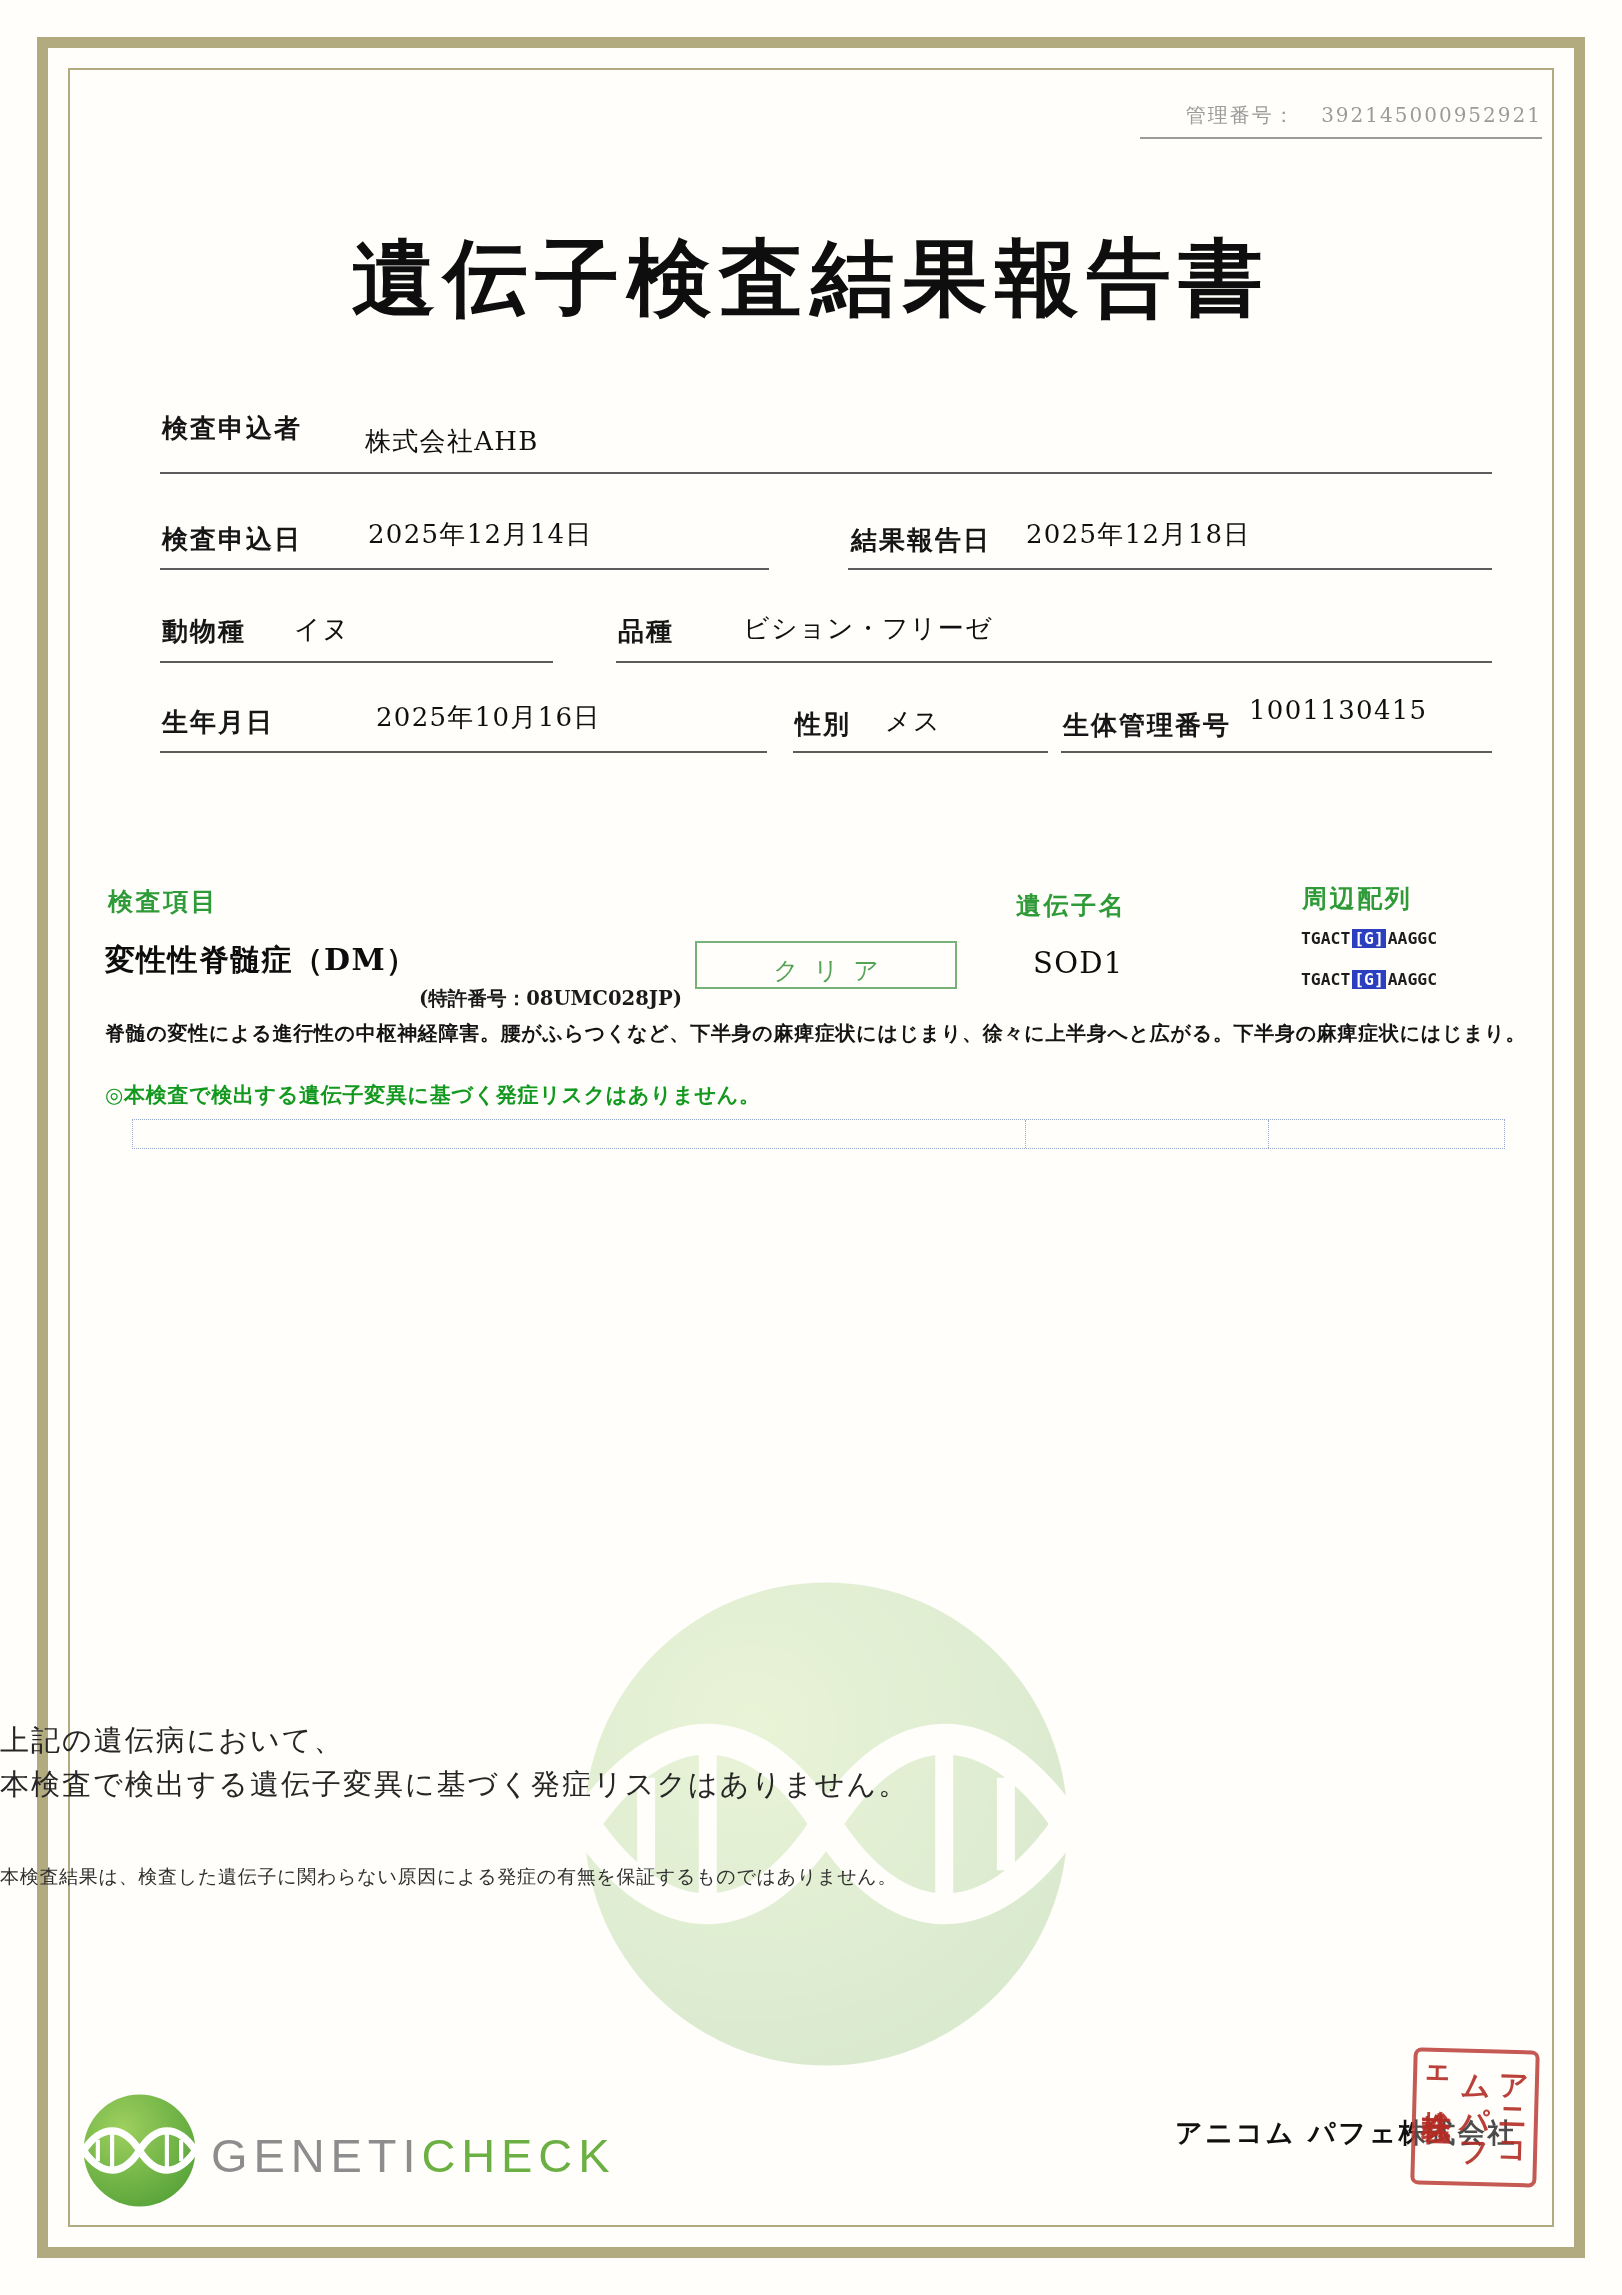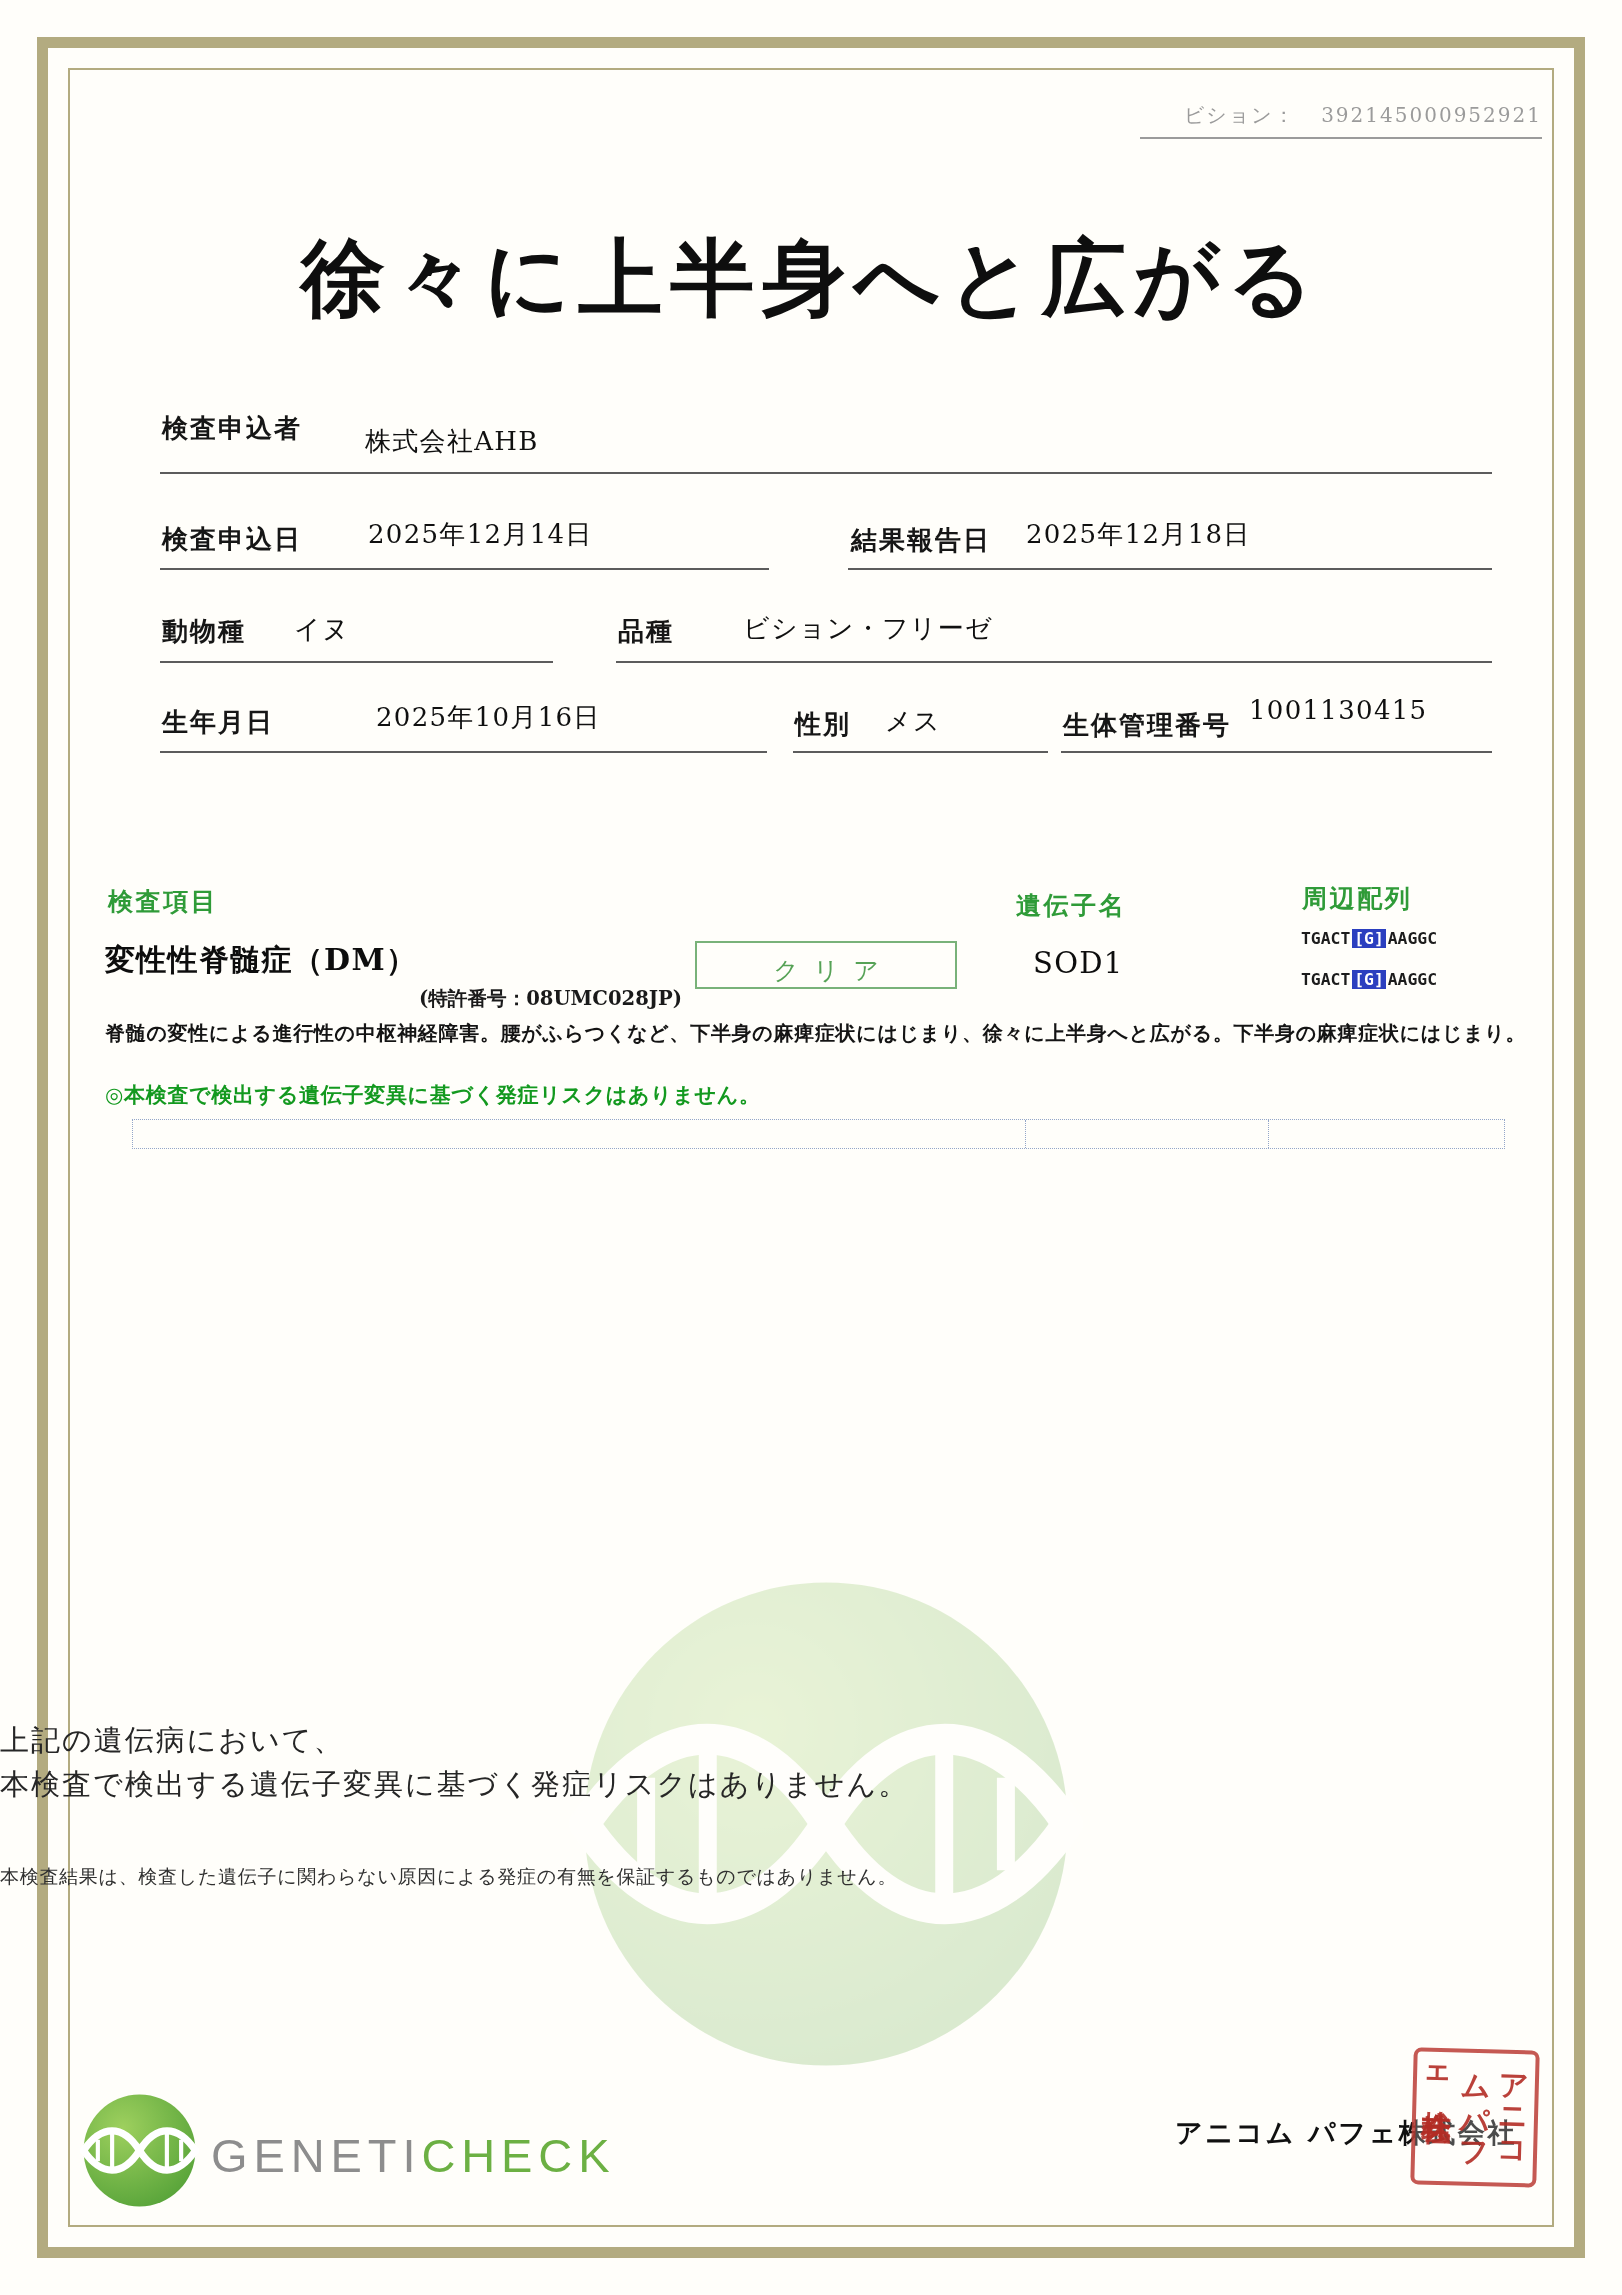--- a/index.html
+++ b/index.html
@@ -84,26 +84,26 @@
         <line x1="73" y1="35" x2="73" y2="65" stroke="#ffffff" stroke-width="3.5"></line>
         <line x1="85" y1="41" x2="85" y2="59" stroke="#ffffff" stroke-width="3.5"></line>
       </g>
     </defs>
   </svg>
 
   <div class="frame-outer"></div>
   <div class="frame-inner"></div>
 
   <div class="mgmt">
-    <span>ビション：</span>
+    <span>管理番号：</span>
     <span class="num">392145000952921</span>
   </div>
   <div class="mgmt-rule"></div>
 
-  <h1 class="title">徐々に上半身へと広がる</h1>
+  <h1 class="title">遺伝子検査結果報告書</h1>
 
   <span class="lbl" style="left:162px;top:411px">検査申込者</span>
   <span class="val" style="left:365px;top:424px">株式会社AHB</span>
   <div class="rule" style="left:160px;top:472px;width:1332px"></div>
 
   <span class="lbl" style="left:162px;top:522px">検査申込日</span>
   <span class="val" style="left:368px;top:517px">2025年12月14日</span>
   <div class="rule" style="left:160px;top:568px;width:609px"></div>
   <span class="lbl" style="left:851px;top:523px">結果報告日</span>
   <span class="val" style="left:1026px;top:517px">2025年12月18日</span>

